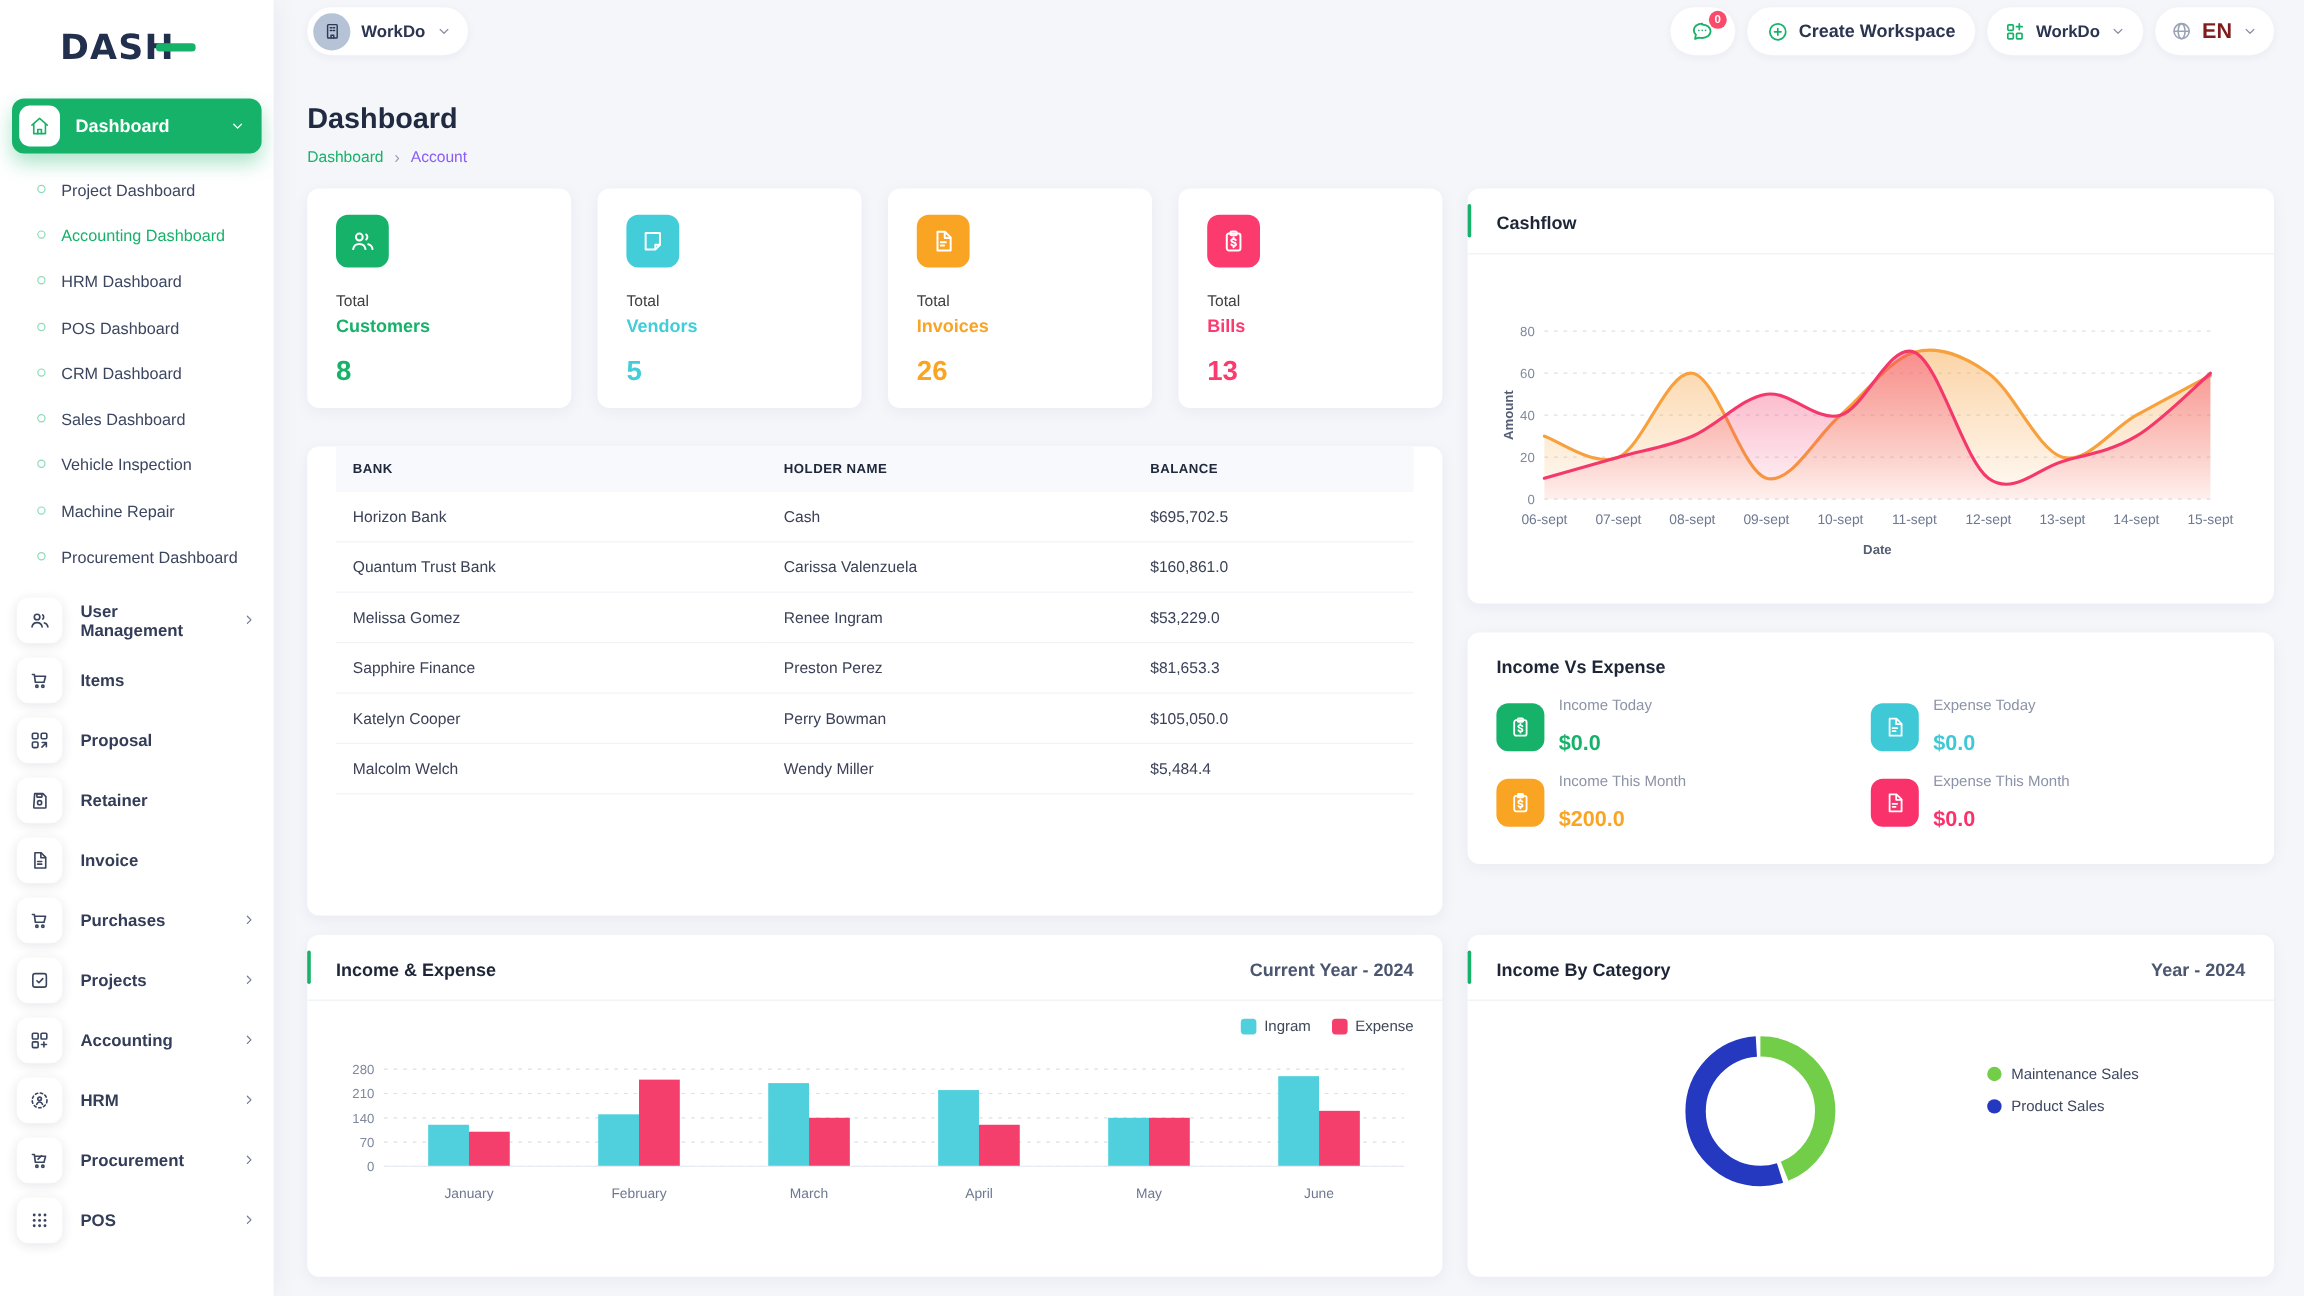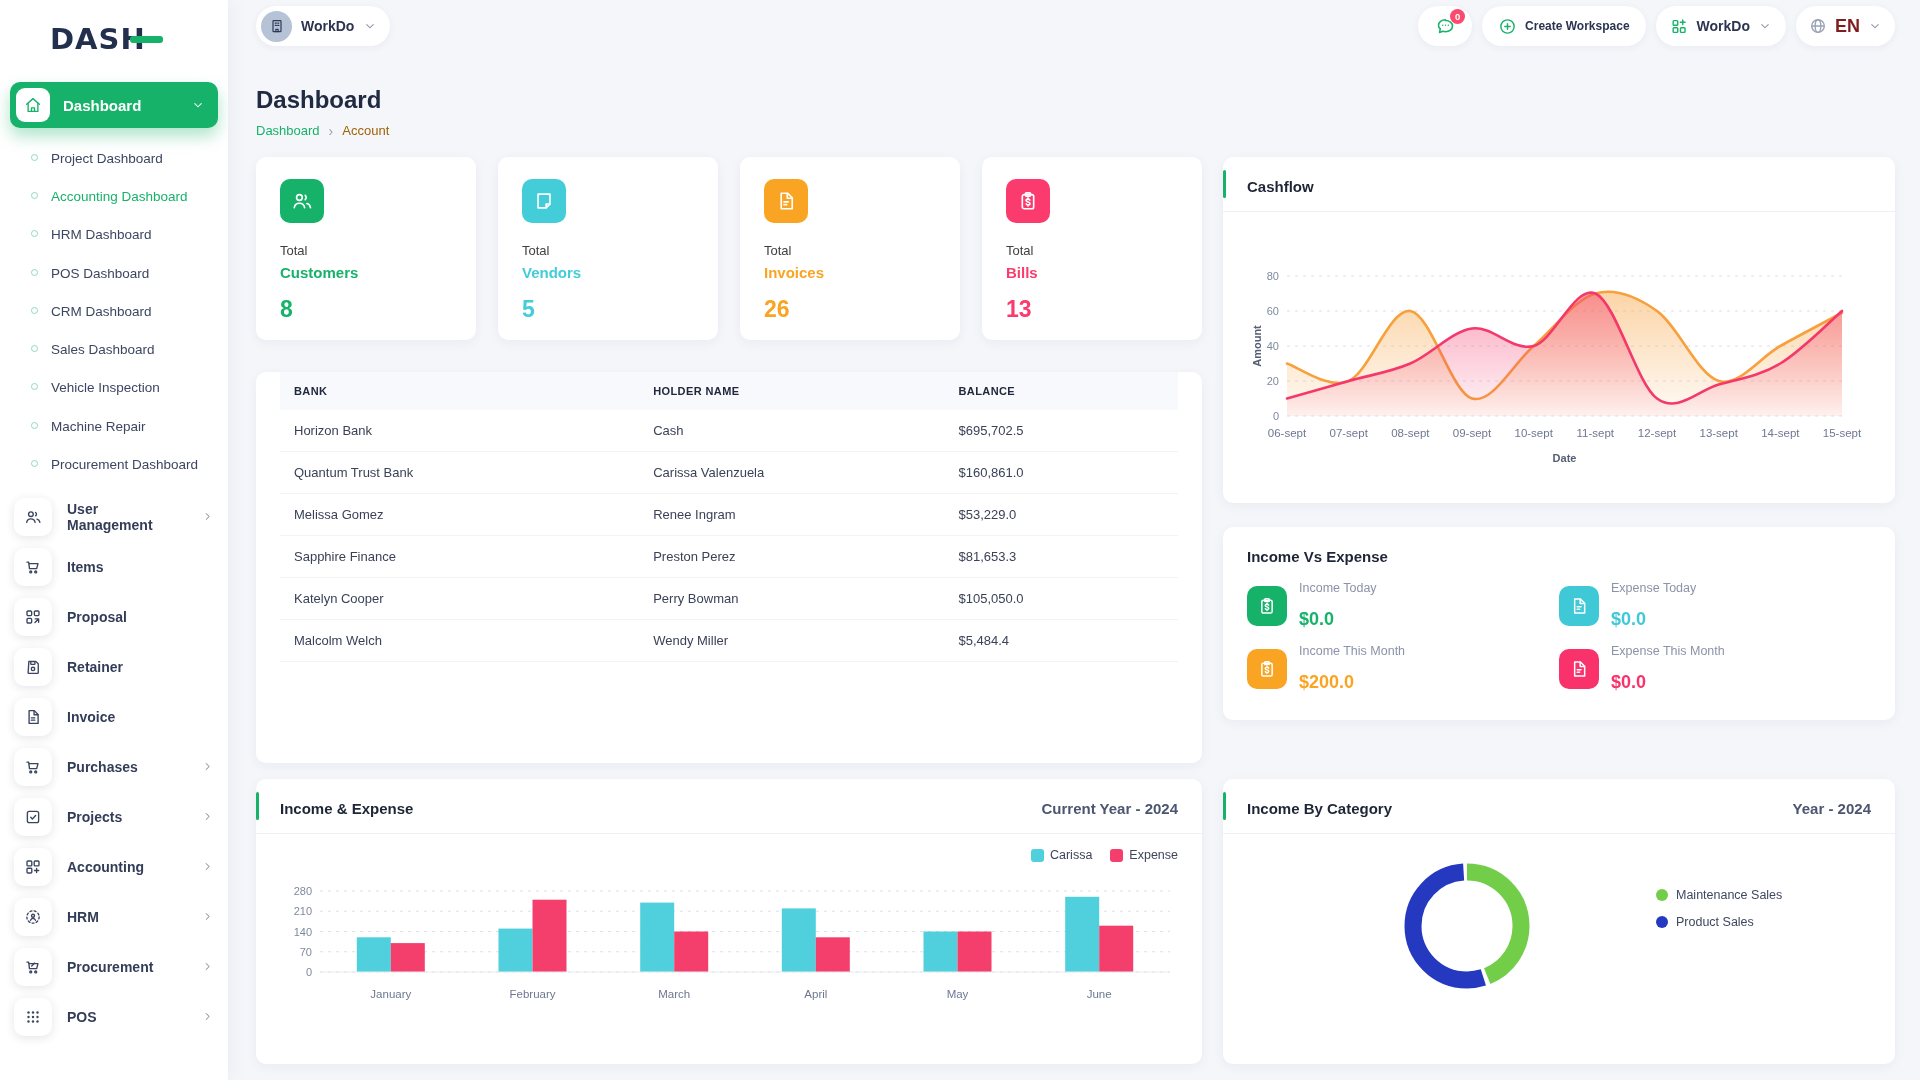--- a/index.html
+++ b/index.html
@@ -43,33 +43,33 @@
     display:flex;align-items:center;justify-content:center}
   .ws-avatar svg{width:16px;height:16px}
   .tb-label{font-size:14px;font-weight:600;color:#2b3450}
   .tb-chevron{color:#8a93a6}
   .tb-chevron svg{width:14px;height:14px}
   .tb-right{display:flex;gap:10px}
   .chat-pill{width:54px;justify-content:center;position:relative;color:#17b26a}
   .chat-pill svg{width:21px;height:21px}
   .badge{position:absolute;top:3px;right:7px;min-width:15px;height:15px;background:#fb4b6c;color:#fff;
     font-size:9.5px;font-weight:700;border-radius:8px;display:flex;align-items:center;justify-content:center;padding:0 4px}
-  .cw-pill{padding:0 16px;gap:8px;font-size:12px;font-weight:600;color:#2b3450}
+  .cw-pill{padding:0 16px;gap:8px;font-size:15px;font-weight:600;color:#2b3450}
   .green-ic{color:#17b26a}.green-ic svg{width:19px;height:19px}
   .wd-pill{padding:0 14px;gap:8px}
   .lang-pill{padding:0 13px;gap:8px}
   .globe-ic{color:#9aa3b5}.globe-ic svg{width:18px;height:18px}
   .lang-label{font-size:18px;font-weight:700;color:#7f1d1d}
   
   .page-head{margin-top:40px}
   .page-title{font-size:24px;font-weight:600;color:#202a40;margin:0}
   .breadcrumb{margin-top:9px;display:flex;align-items:center;font-size:13px}
   .crumb-link{color:#17b26a;cursor:pointer}
   .crumb-sep{color:#9aa1b3;margin:0 9px;font-size:14px;line-height:1}
-  .crumb-current{color:#a16207}
+  .crumb-current{color:#8b5cf6}
   
   .grid{margin-top:19px;display:grid;grid-template-columns:946px 672px;column-gap:21px;align-items:start}
   .card{background:#fff;border-radius:10px;box-shadow:0 3px 12px rgba(30,40,70,.05)}
   .card-head{display:flex;justify-content:space-between;align-items:center;padding:21px 24px 16px;
     border-bottom:1px solid #eef0f5;position:relative}
   .card-head.no-border{border-bottom:none;padding-bottom:6px}
   .card-head.accent::before{content:"";position:absolute;left:0;top:13px;bottom:13px;width:3px;
     background:#17b26a;border-radius:2px}
   .card-title{font-size:15px;font-weight:700;color:#1d2536}
   .card-subtitle{font-size:15px;font-weight:600;color:#4c5670}
@@ -517,21 +517,21 @@
       </div>
 
       <div class="card h-bars mt16">
         <div class="card-head accent">
           <span class="card-title">Income &amp; Expense</span>
           <span class="card-subtitle">Current Year - 2024</span>
         </div>
         <div class="legend">
             <span class="legend-item">
               <span class="sw" style="background:#4fd0dc"></span>
-              <span>Carissa</span>
+              <span>Ingram</span>
             </span>
             <span class="legend-item">
               <span class="sw" style="background:#f43f6d"></span>
               <span>Expense</span>
             </span>
           </div>
         <div class="bar-wrap">
             <svg width="898" height="150" viewBox="0 0 898 150">
               <line class="grid-line" x1="40" y1="106" x2="890" y2="106"></line>
               <text class="tick" x="32" y="110" text-anchor="end">0</text>

